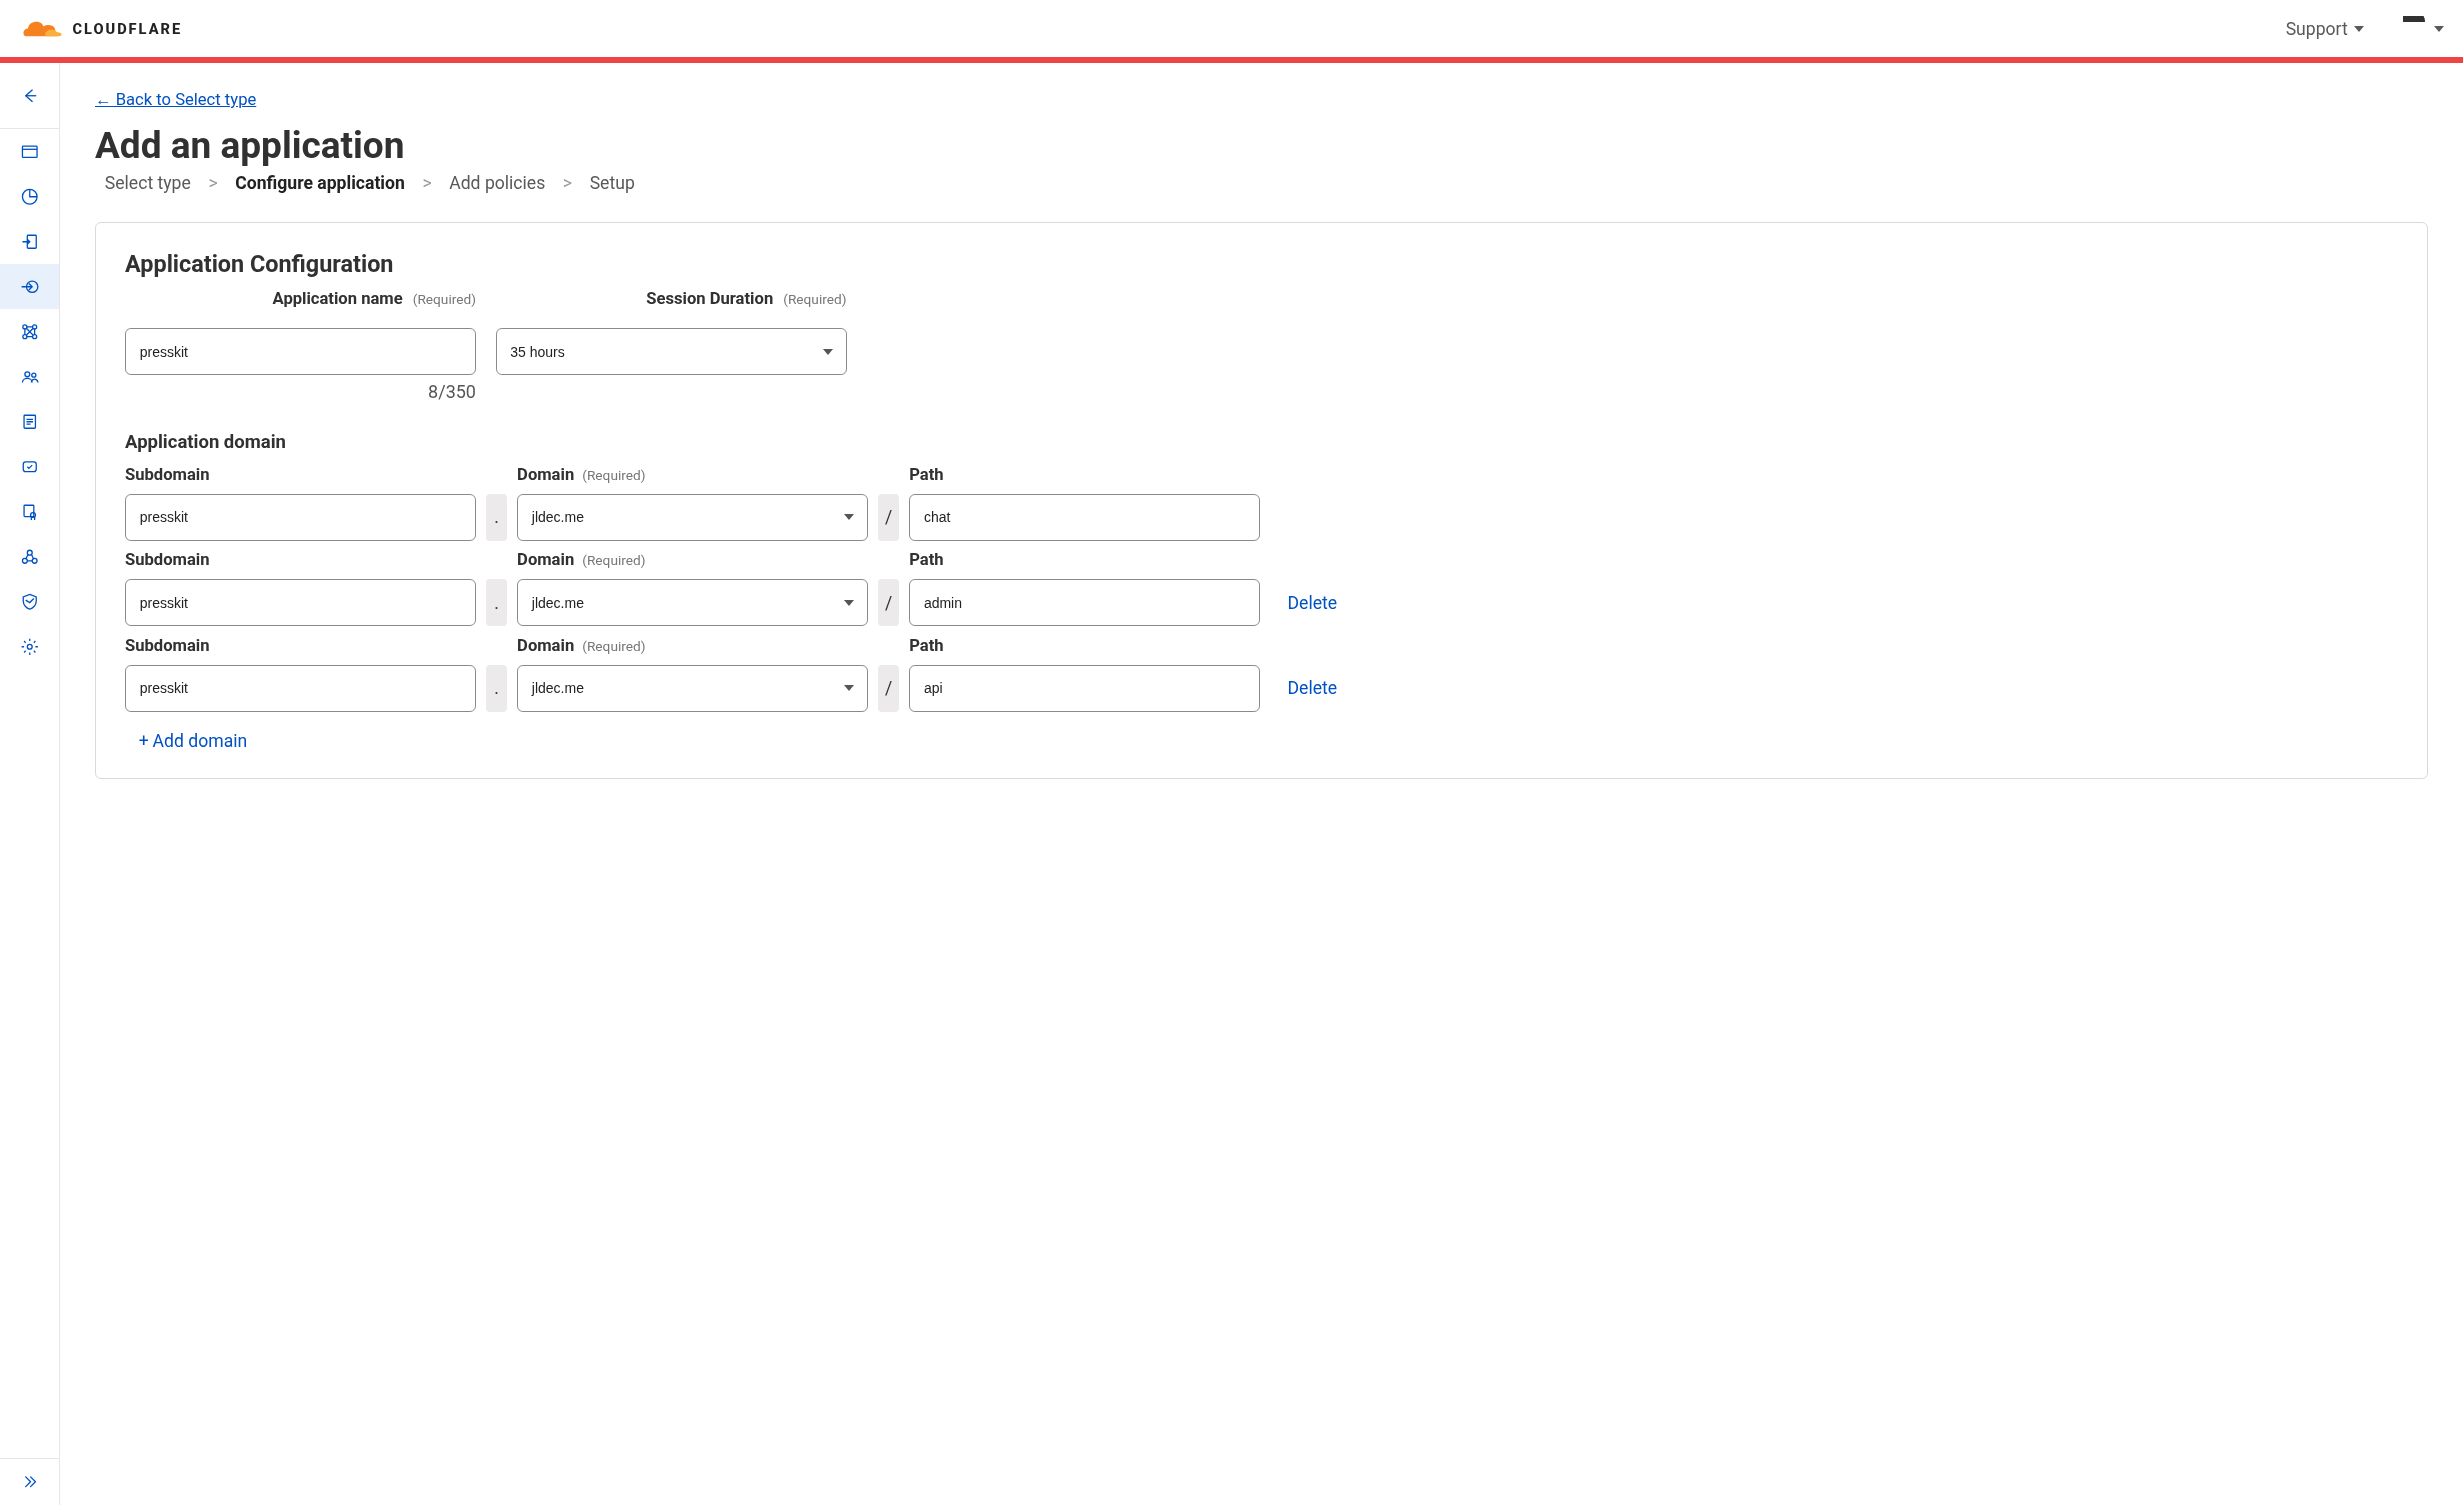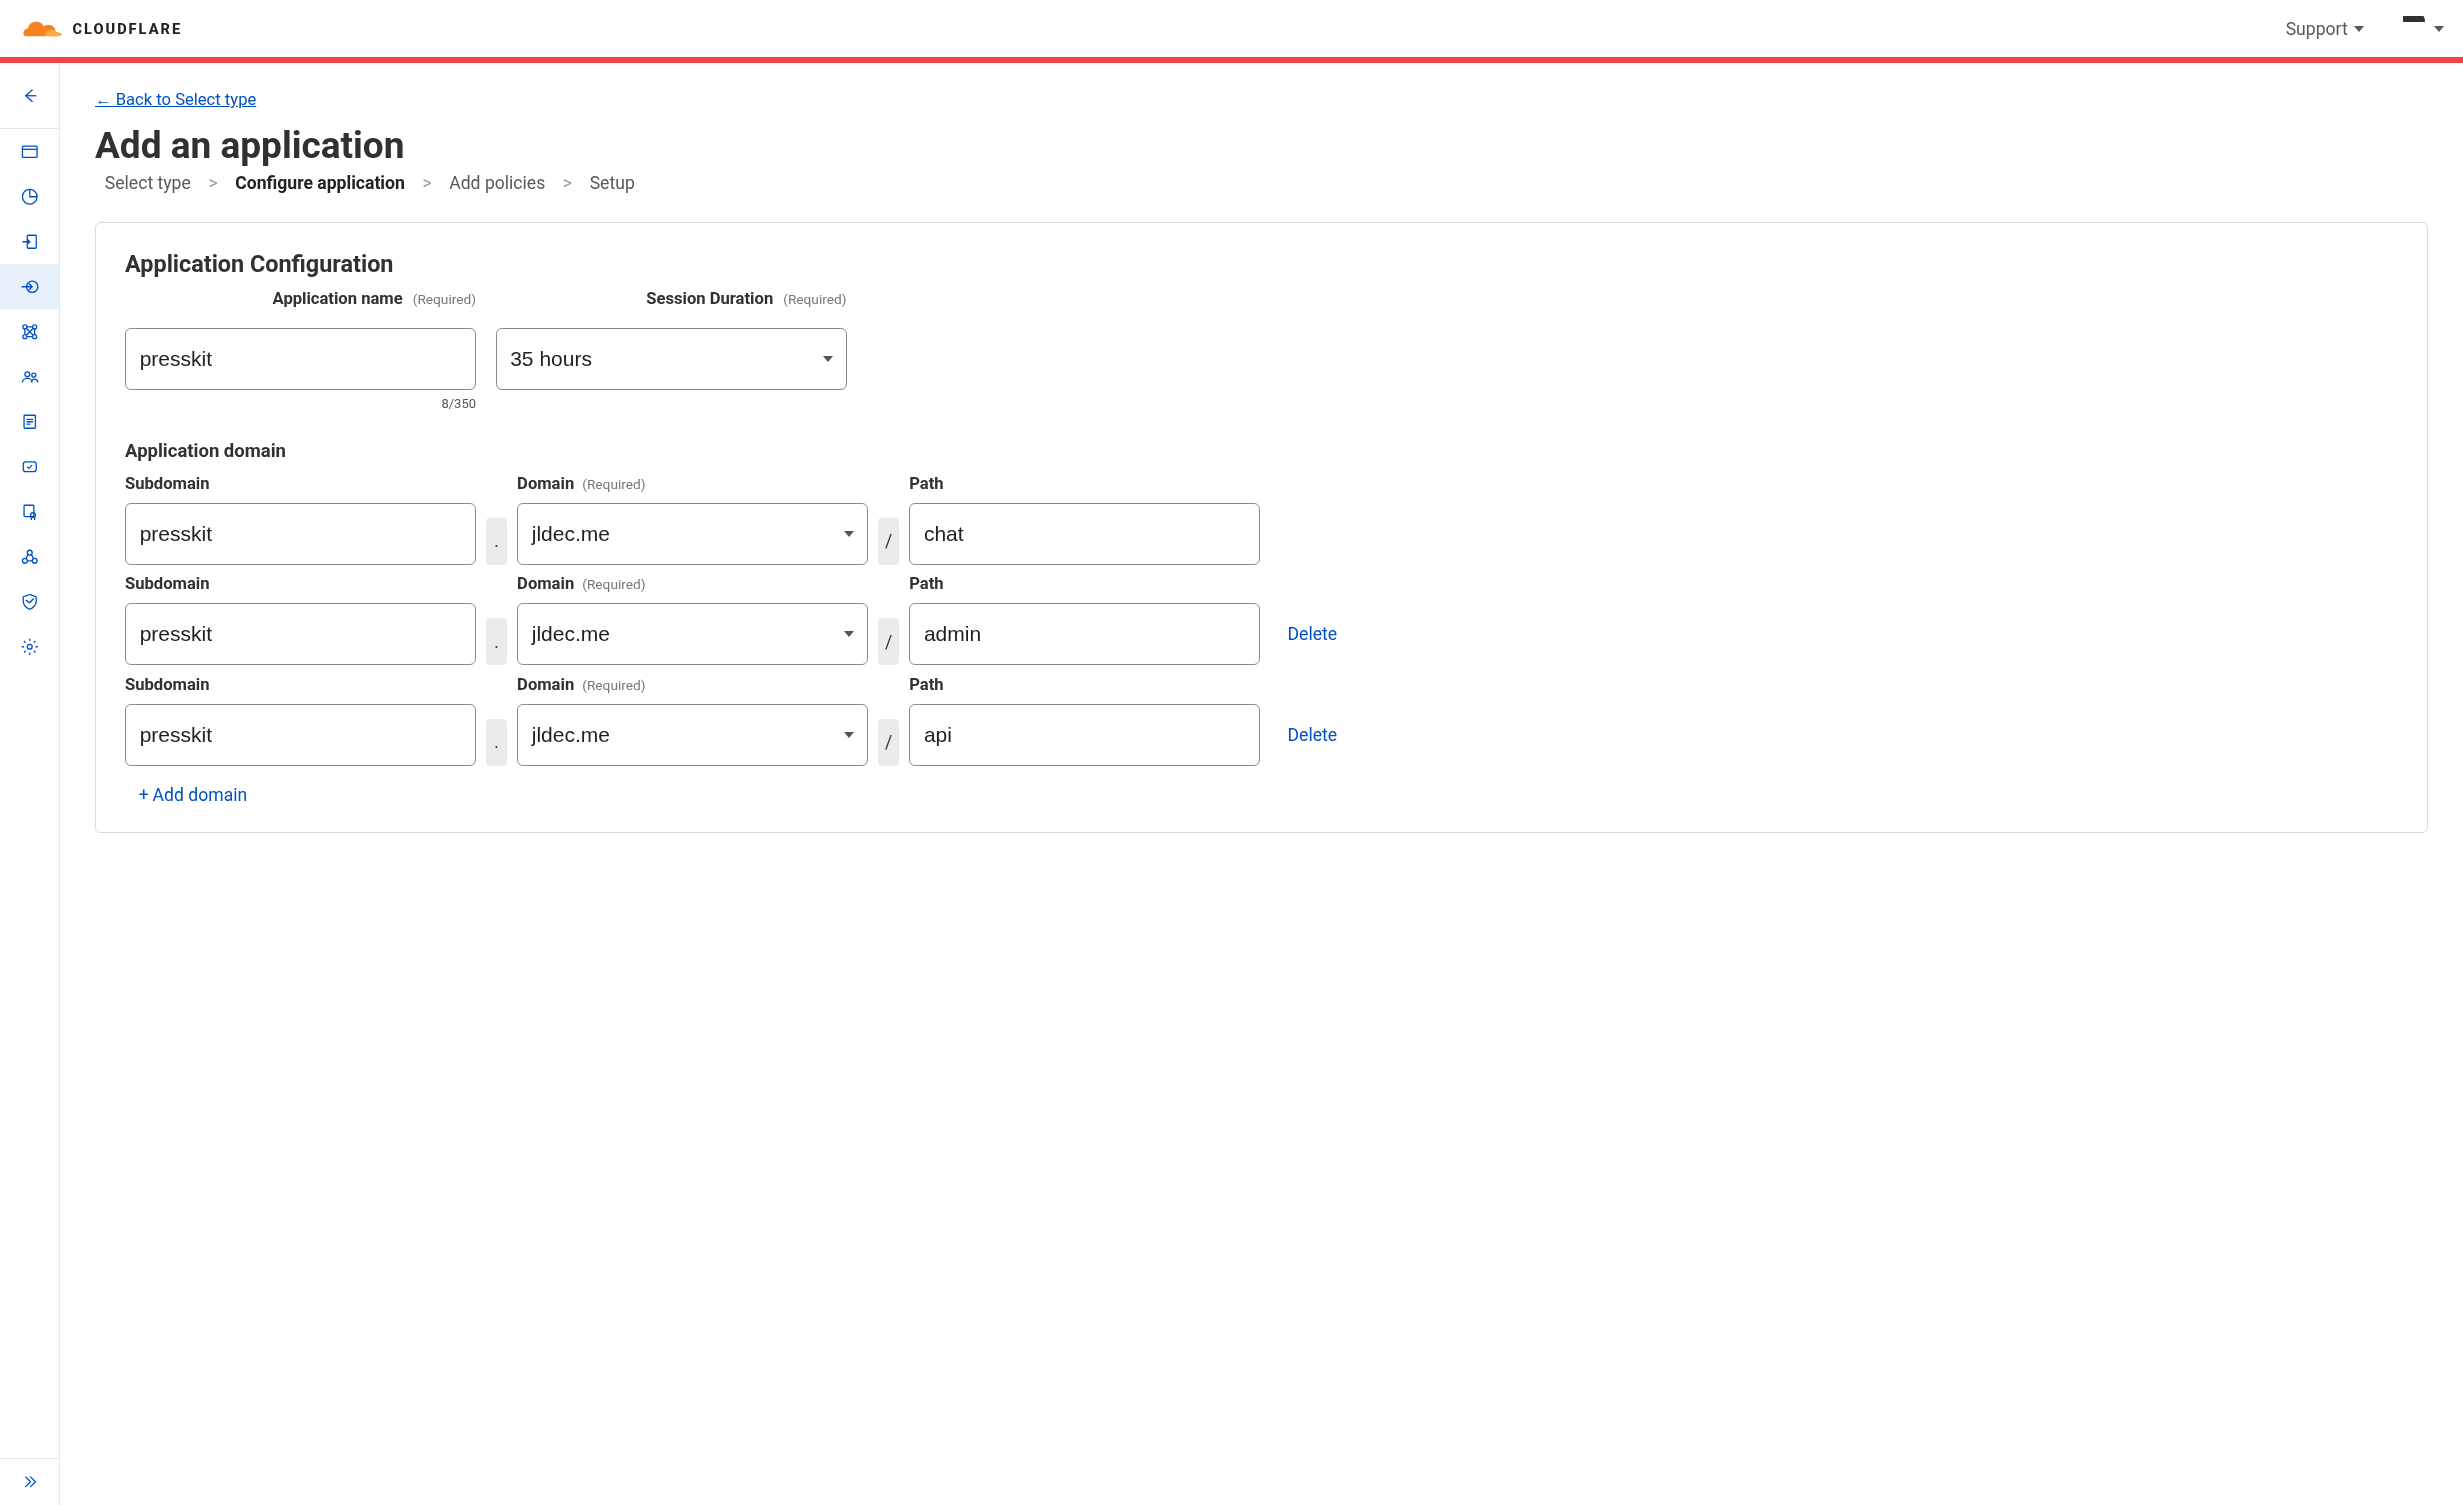--- a/index.html
+++ b/index.html
@@ -94,32 +94,32 @@
   
   .card {
     border:1px solid var(--cf-border); border-radius:5.9px; padding:27px 29px;
   }
   .card h2 { font-size:23.4px; font-weight:700; margin:0 0 11.7px 0; }
   .row1 { display:flex; gap:19.5px; flex-wrap:wrap; }
   .field { display:flex; flex-direction:column; }
   .label-row { font-size:16.6px; font-weight:700; margin-bottom:20px;text-align:right; }
   .label-row .req { font-weight:400; color:#777; font-size:13.7px; margin-left:5.9px; }
   .input, .select {
-    height:62px; border:1px solid #8a8a8a; border-radius:5.9px; padding:0 13.7px; font-size:21px;
+    height:47px; border:1px solid #8a8a8a; border-radius:5.9px; padding:0 13.7px; font-size:14px;
     background:#fff; color:#222;
   }
   .input { width:351px; }
   .select-wrap { position:relative; width:351px; }
   .select-wrap .select { width:100%; text-align:left; padding-right:35px; }
   .select-caret {
     position:absolute; right:13.7px; top:50%; transform:translateY(-50%);
     width:0; height:0; border-left:5.9px solid transparent; border-right:5.9px solid transparent;
     border-top:6.8px solid #555; pointer-events:none;
   }
-  .counter { text-align:right; font-size:13px; color:#555; margin-top:5.9px; width:351px; }
+  .counter { text-align:right; font-size:18px; color:#555; margin-top:5.9px; width:351px; }
 
   .section-label { font-size:18.5px; font-weight:700; margin:29px 0 11.7px 0; }
 
   .domain-grid { display:grid; grid-template-columns: 351px 21.5px 351px 21.5px 351px auto; gap:9.8px 9.8px; align-items:end; }
   .col-label { font-size:16.6px; font-weight:700; }
   .col-label .req { font-weight:400; color:#777; font-size:13.7px; margin-left:3.9px; }
   .dot-sep, .slash-sep {
     height:47px; display:flex; align-items:center; justify-content:center;
     background:#eceaea; border-radius:3.9px; width:21.5px; font-size:17.6px; color:#333;
     margin-bottom:0;

